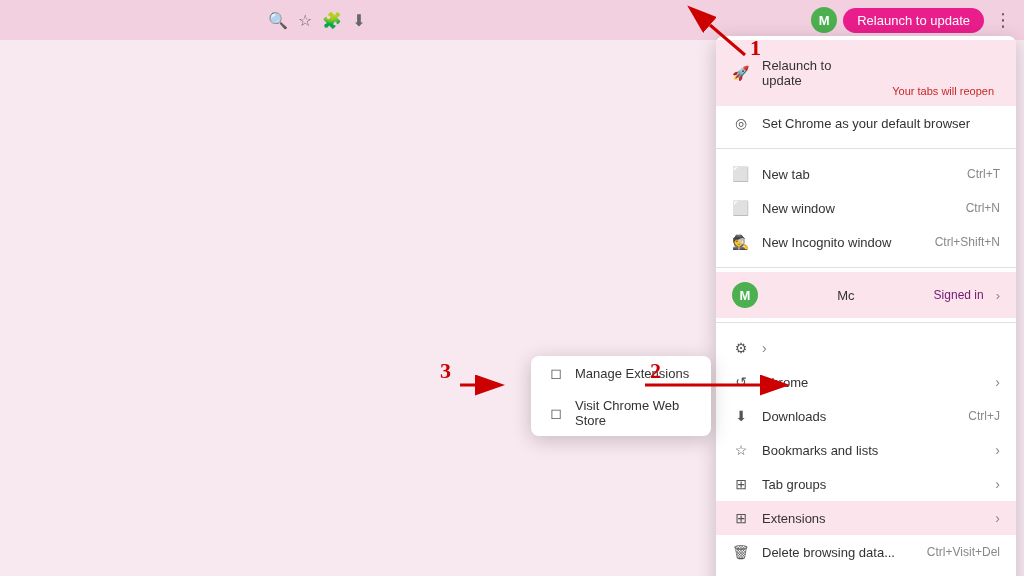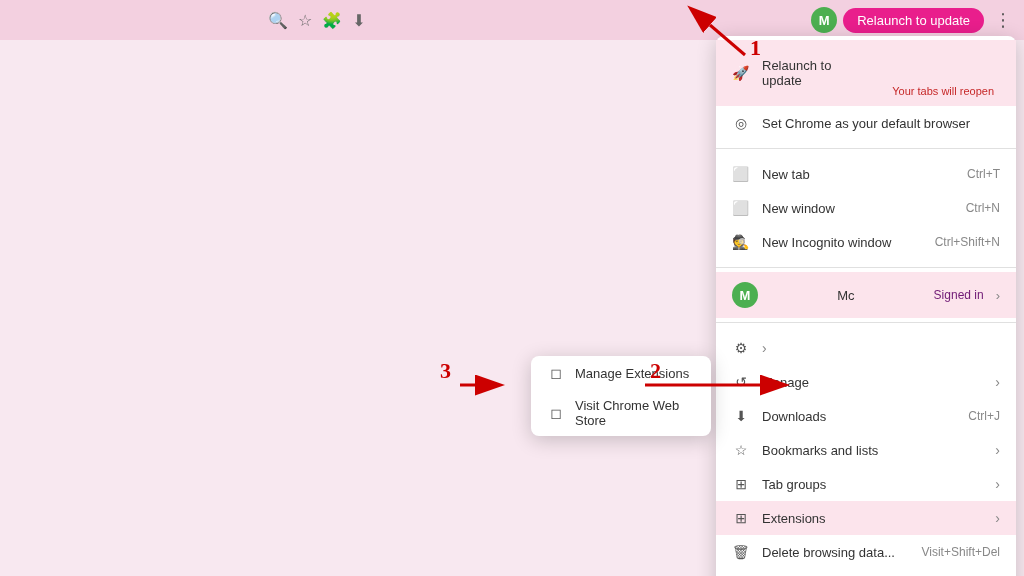--- a/index.html
+++ b/index.html
@@ -328,21 +328,21 @@
 
   <div class="menu-divider"></div>
 
   <div class="menu-section">
     <div class="menu-item">
       <span class="item-icon">⚙</span>
       <span class="item-chevron">›</span>
     </div>
     <div class="menu-item">
       <span class="item-icon">↺</span>
-      <span class="item-label">Manage</span>
+      <span class="item-label">Chrome</span>
       <span class="item-chevron">›</span>
     </div>
     <div class="menu-item">
       <span class="item-icon">⬇</span>
       <span class="item-label">Downloads</span>
       <span class="item-shortcut">Ctrl+J</span>
     </div>
     <div class="menu-item">
       <span class="item-icon">☆</span>
       <span class="item-label">Bookmarks and lists</span>
@@ -354,21 +354,21 @@
       <span class="item-chevron">›</span>
     </div>
     <div class="menu-item" style="background:#fce4ec; position:relative;">
       <span class="item-icon">⊞</span>
       <span class="item-label">Extensions</span>
       <span class="item-chevron">›</span>
     </div>
     <div class="menu-item">
       <span class="item-icon">🗑</span>
       <span class="item-label">Delete browsing data...</span>
-      <span class="item-shortcut">Visit+Shift+Del</span>
+      <span class="item-shortcut">Ctrl+Visit+Del</span>
     </div>
   </div>
 
   <div class="menu-divider"></div>
 
   <div class="zoom-section">
     <span class="zoom-icon">🔍</span>
     <span class="zoom-label">Zoom</span>
     <div class="zoom-controls">
       <button class="zoom-btn">−</button>

